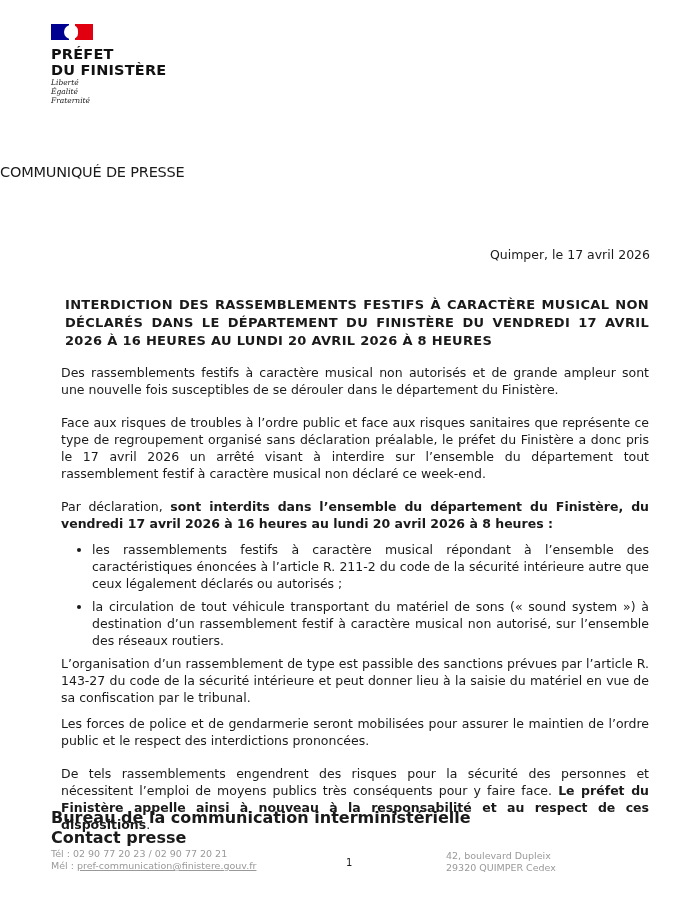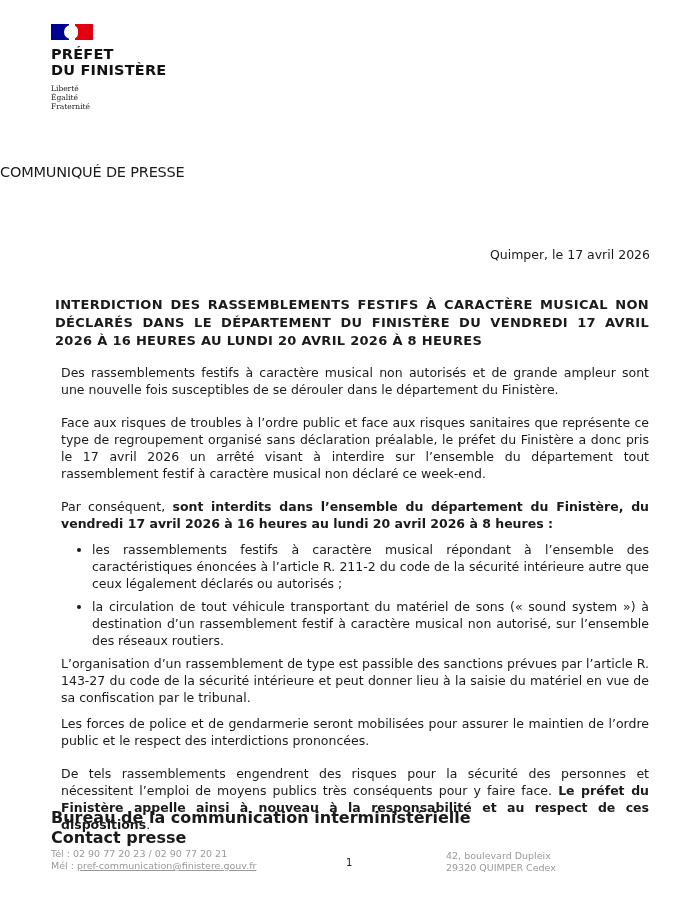--- a/index.html
+++ b/index.html
@@ -7,27 +7,27 @@
          font-family:"DejaVu Sans", sans-serif; color:#1a1a1a; }
   .page { position:absolute; left:0; top:4px; width:697px; height:897px; background:#fff; }
 
   .logo { position:absolute; left:51px; top:20px; }
   .flag { position:relative; width:42px; height:16px; }
   .flag .blue { position:absolute; left:0; top:0; width:18px; height:16px; background:#000091; }
   .flag .white { position:absolute; left:18px; top:0; width:6px; height:16px; background:#fff; }
   .flag .red { position:absolute; left:24px; top:0; width:18px; height:16px; background:#e1000f; }
   .flag .profile { position:absolute; left:13px; top:1px; width:14px; height:14px; background:#fff; border-radius:50% 40% 40% 50%; }
   .org { font-family:"DejaVu Sans", sans-serif; font-weight:bold; font-size:14.5px; line-height:16px; margin-top:6px; letter-spacing:0.2px; color:#111; }
-  .motto { font-family:"DejaVu Serif", serif; font-size:7.5px; line-height:9px; margin-top:6px; color:#222; }
+  .motto { font-family:"DejaVu Serif", serif; font-style:italic; font-size:7.5px; line-height:9px; color:#222; }
 
   .title { position:absolute; left:0; width:697px; top:160px; font-size:14.5px; letter-spacing:-0.2px; }
   .date { position:absolute; right:47px; top:243px; font-size:12.5px; }
 
   .content { position:absolute; left:51px; width:598px; top:292px; font-size:12.5px; line-height:17px; }
-  .headline { font-weight:bold; text-align:justify; text-align-last:left; font-size:13px; line-height:18px; letter-spacing:0.3px; margin:0 0 14px 4px; }
+  .headline { font-weight:bold; text-align:justify; text-align-last:left; font-size:13px; line-height:18px; letter-spacing:0.3px; margin:0 0 14px 14px; }
   p { margin:0 0 16px 10px; text-align:justify; }
   p.tight { margin-bottom:9px; }
   ul { margin:0 0 6px 0; padding-left:41px; }
   li { text-align:justify; margin-bottom:6px; }
   b { font-weight:bold; }
 
   .contact { position:absolute; left:51px; top:804px; }
   .contact .h1 { font-weight:bold; font-size:16px; line-height:20px; }
   .contact .small { font-size:9.5px; color:#999; line-height:12px; }
   .contact a { color:#999; }
@@ -57,21 +57,21 @@
     </div>
   </div>
 
   <div class="title">COMMUNIQUÉ DE PRESSE</div>
   <div class="date">Quimper, le 17 avril 2026</div>
 
   <div class="content">
     <div class="headline">INTERDICTION DES RASSEMBLEMENTS FESTIFS À CARACTÈRE MUSICAL NON DÉCLARÉS DANS LE DÉPARTEMENT DU FINISTÈRE DU VENDREDI 17 AVRIL 2026 À 16 HEURES AU LUNDI 20 AVRIL 2026 À 8 HEURES</div>
     <p>Des rassemblements festifs à caractère musical non autorisés et de grande ampleur sont une nouvelle fois susceptibles de se dérouler dans le département du Finistère.</p>
     <p>Face aux risques de troubles à l’ordre public et face aux risques sanitaires que représente ce type de regroupement organisé sans déclaration préalable, le préfet du Finistère a donc pris le 17 avril 2026 un arrêté visant à interdire sur l’ensemble du département tout rassemblement festif à caractère musical non déclaré ce week-end.</p>
-    <p class="tight"><span>Par conséquent, </span><b>sont interdits dans l’ensemble du département du Finistère, du vendredi 17 avril 2026 à 16 heures au lundi 20 avril 2026 à 8 heures :</b></p>
+    <p class="tight"><span>Par déclaration, </span><b>sont interdits dans l’ensemble du département du Finistère, du vendredi 17 avril 2026 à 16 heures au lundi 20 avril 2026 à 8 heures :</b></p>
     <ul>
       <li>les rassemblements festifs à caractère musical répondant à l’ensemble des caractéristiques énoncées à l’article R. 211-2 du code de la sécurité intérieure autre que ceux légalement déclarés ou autorisés ;</li>
       <li>la circulation de tout véhicule transportant du matériel de sons (« sound system ») à destination d’un rassemblement festif à caractère musical non autorisé, sur l’ensemble des réseaux routiers.</li>
     </ul>
     <p class="tight">L’organisation d’un rassemblement de type est passible des sanctions prévues par l’article R. 143-27 du code de la sécurité intérieure et peut donner lieu à la saisie du matériel en vue de sa confiscation par le tribunal.</p>
     <p>Les forces de police et de gendarmerie seront mobilisées pour assurer le maintien de l’ordre public et le respect des interdictions prononcées.</p>
     <p><span>De tels rassemblements engendrent des risques pour la sécurité des personnes et nécessitent l’emploi de moyens publics très conséquents pour y faire face. </span><b>Le préfet du Finistère appelle ainsi à nouveau à la responsabilité et au respect de ces dispositions</b><span>.</span></p>
   </div>
 
   <div class="contact">

